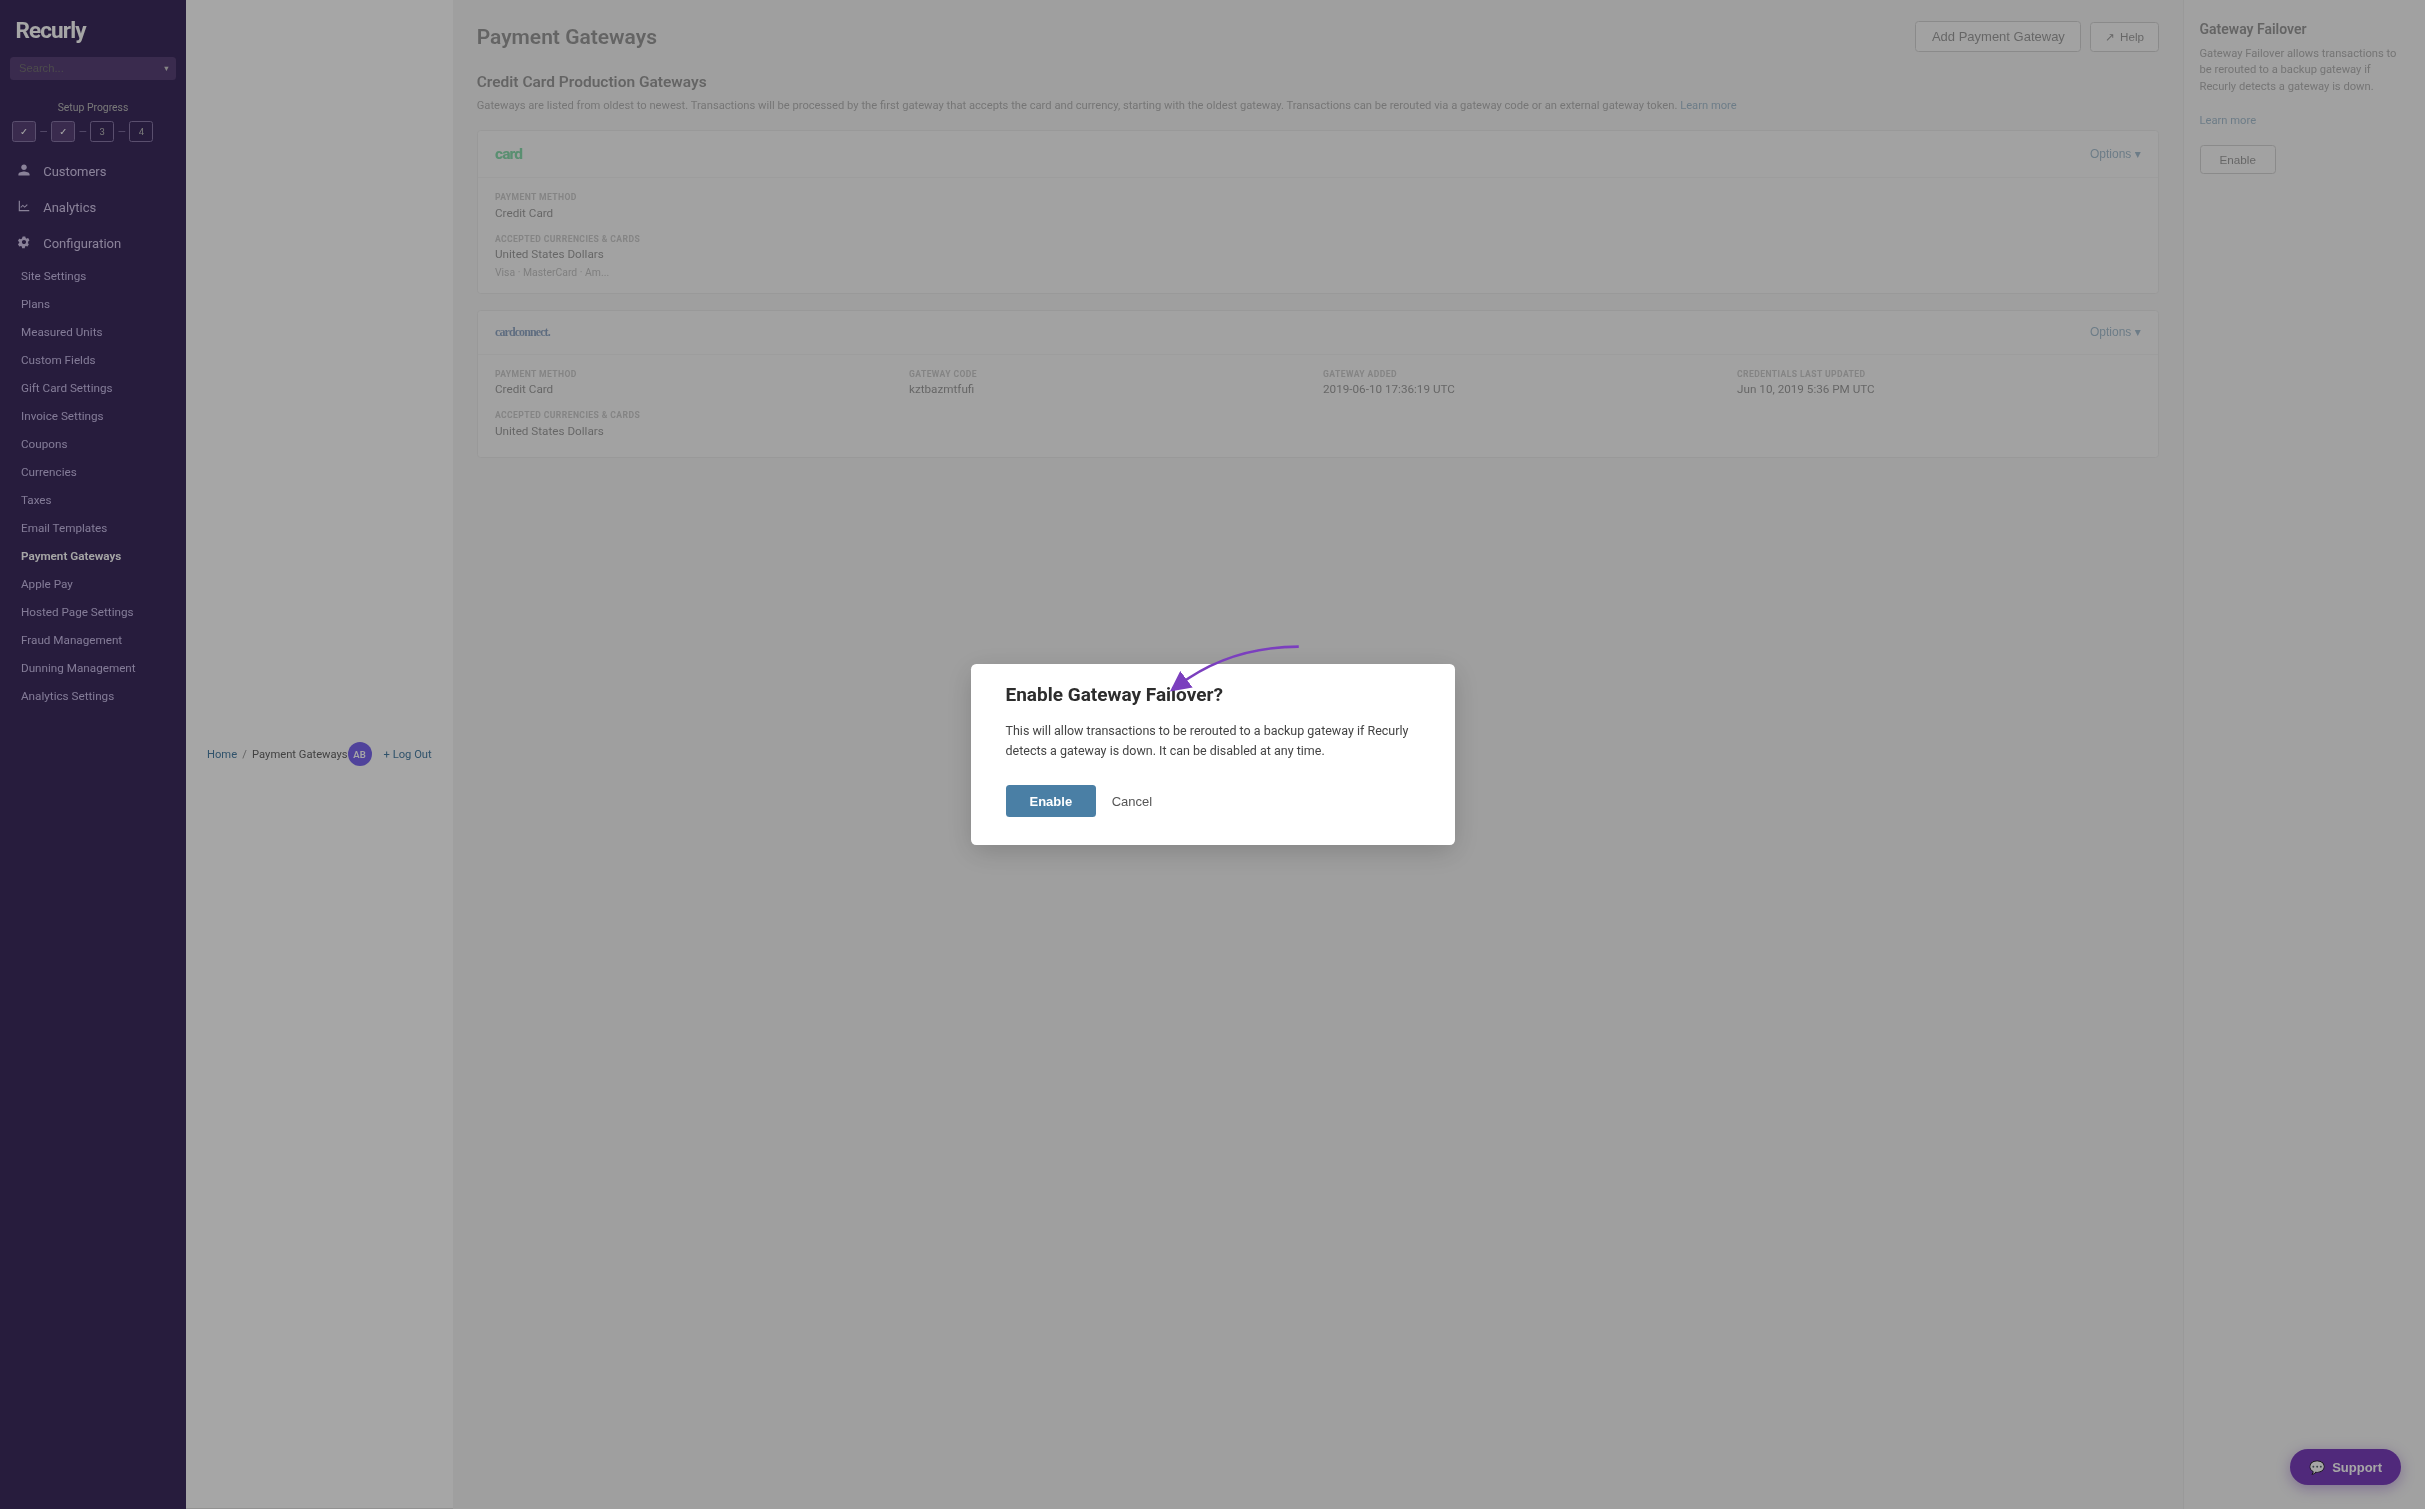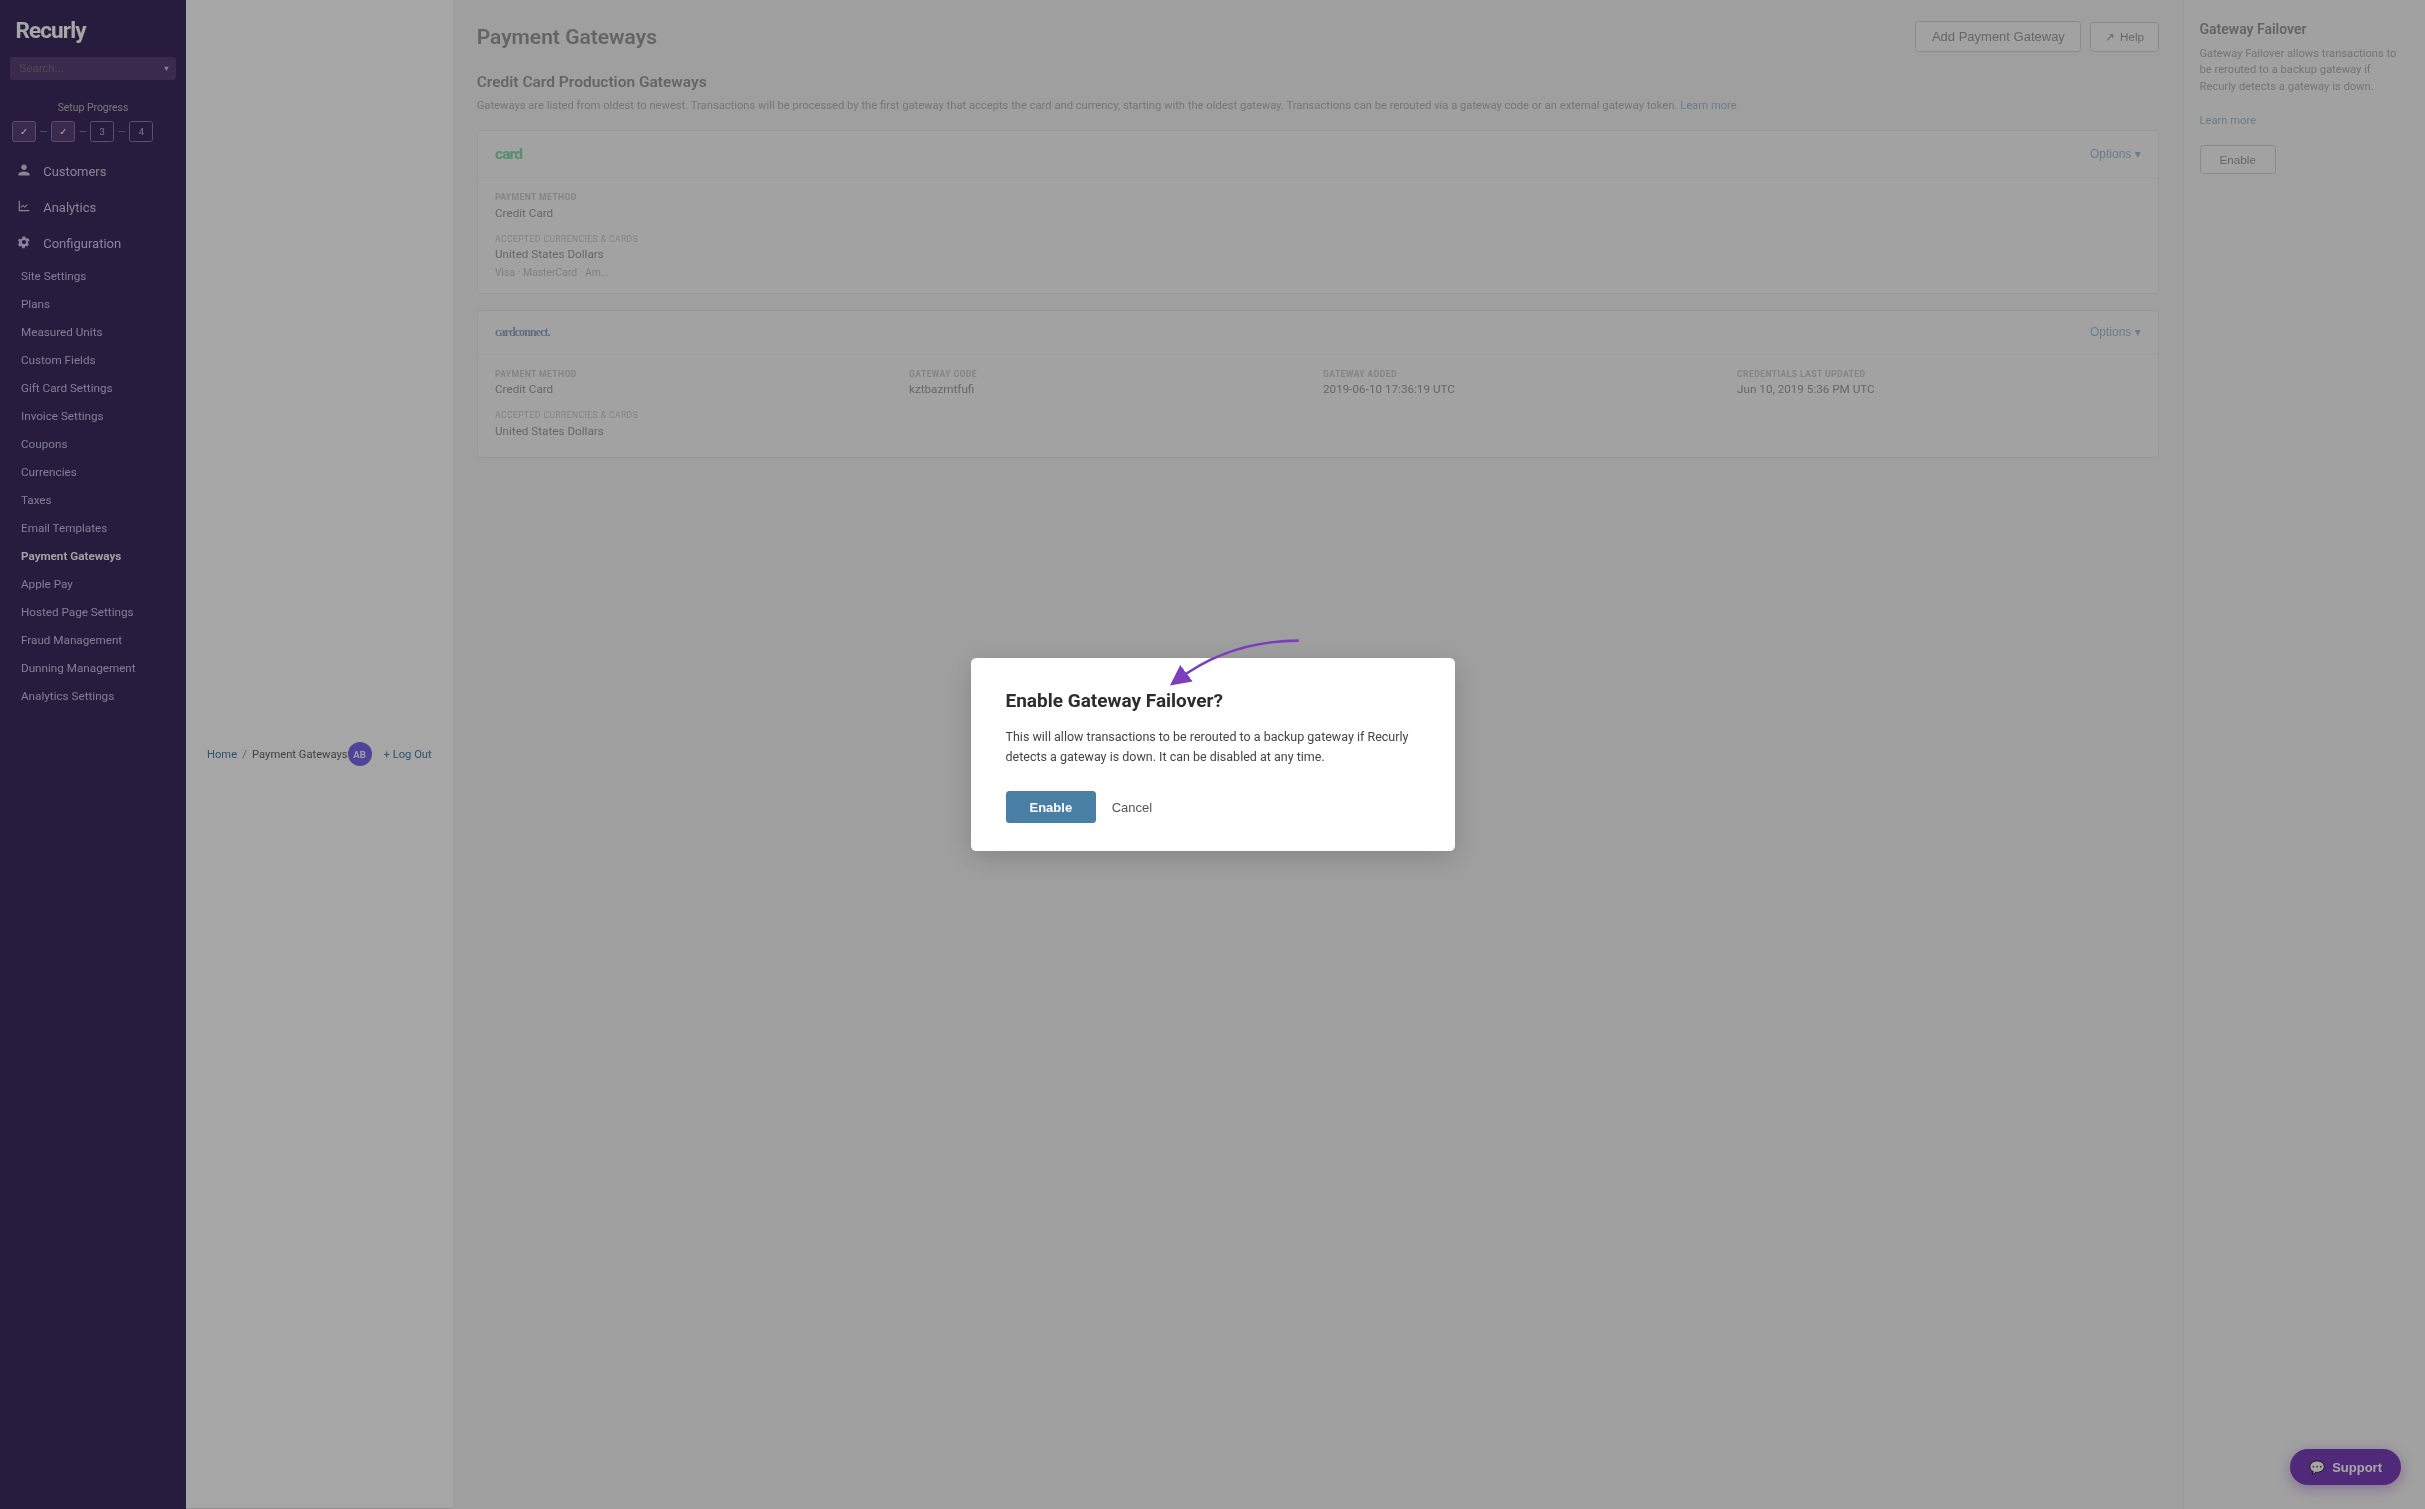--- a/index.html
+++ b/index.html
@@ -261,21 +261,21 @@
       text-transform: uppercase;
       letter-spacing: 0.4px;
       margin-bottom: 3.5px;
     }
     .field-value {
       font-size: 11.7px;
       color: #333;
     }
     .currencies-label {
       font-size: 8.6px;
-      font-weight: 400;
+      font-weight: 700;
       color: #999;
       text-transform: uppercase;
       letter-spacing: 0.4px;
       margin-bottom: 3.5px;
     }
     .currencies-value {
       font-size: 11.7px;
       color: #333;
       margin-bottom: 5.2px;
     }
@@ -324,21 +324,21 @@
       top: 0; left: 0; right: 0; bottom: 0;
       background: rgba(0,0,0,0.35);
       display: flex;
       align-items: center;
       justify-content: center;
       z-index: 1000;
     }
     .modal {
       background: #fff;
       border-radius: 5.2px;
-      padding: 31px 35px 28px;
+      padding: 19px 35px 28px;
       max-width: 484px;
       width: 90%;
       position: relative;
       box-shadow: 0 7px 28px rgba(0,0,0,0.18);
     }
     .modal-title {
       font-size: 19px;
       font-weight: 700;
       color: #2d2d2d;
       margin-bottom: 15.5px;

